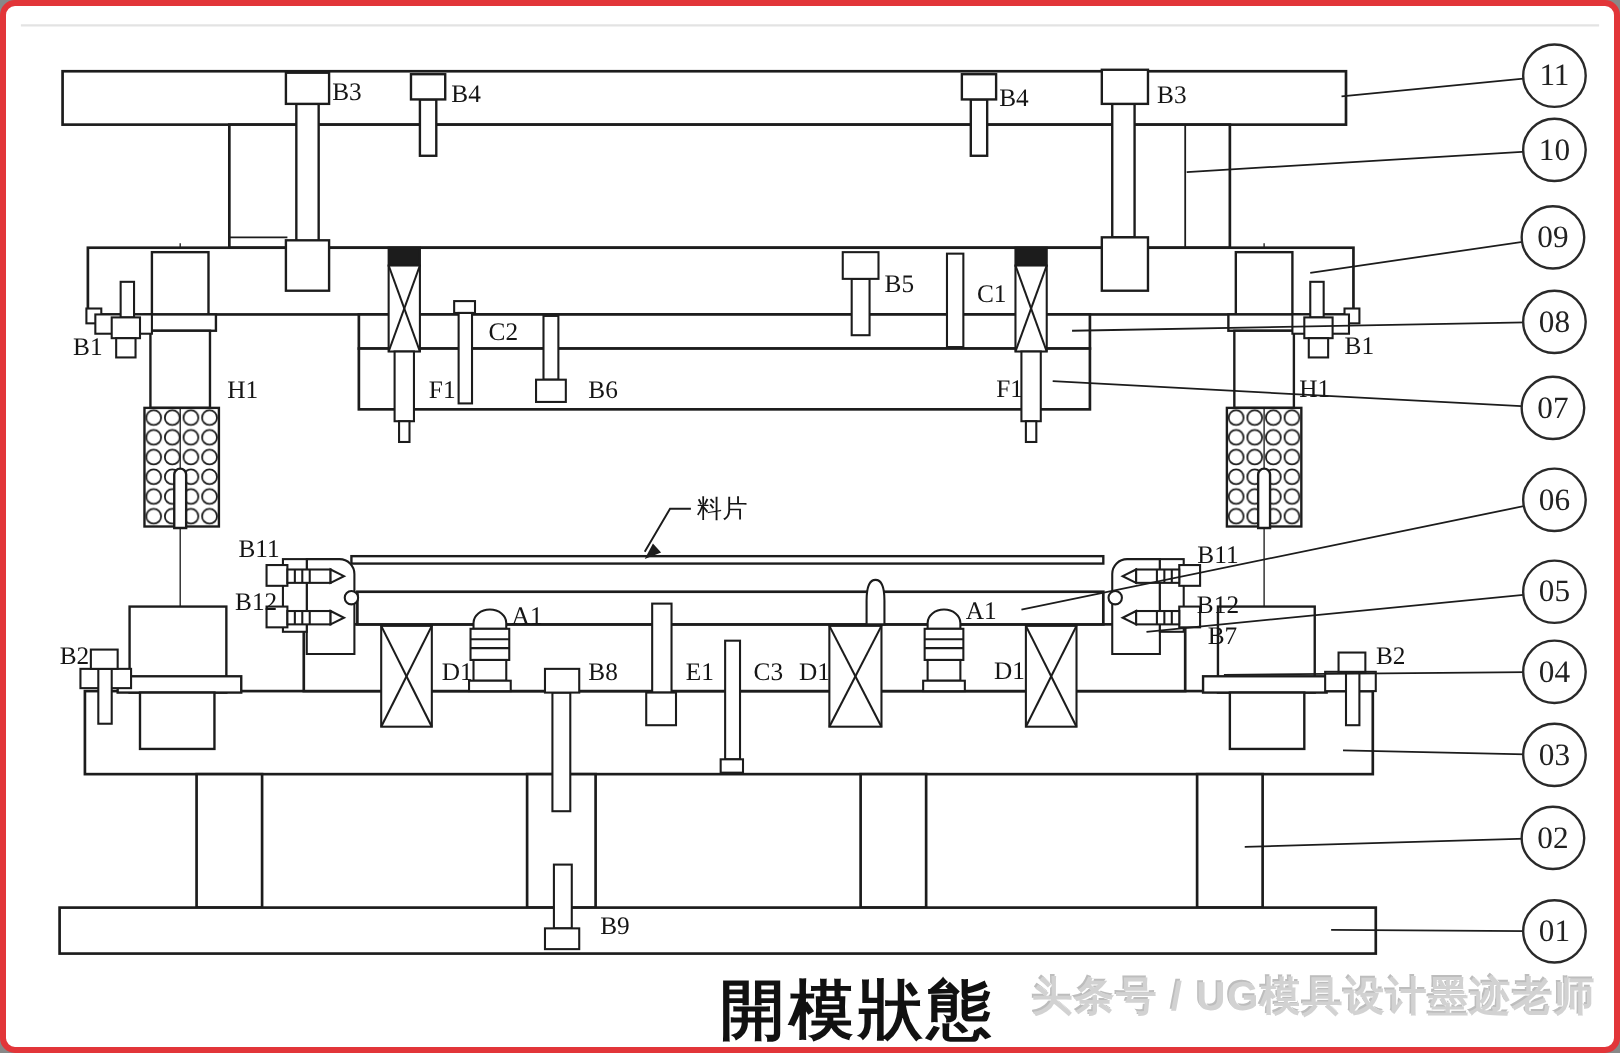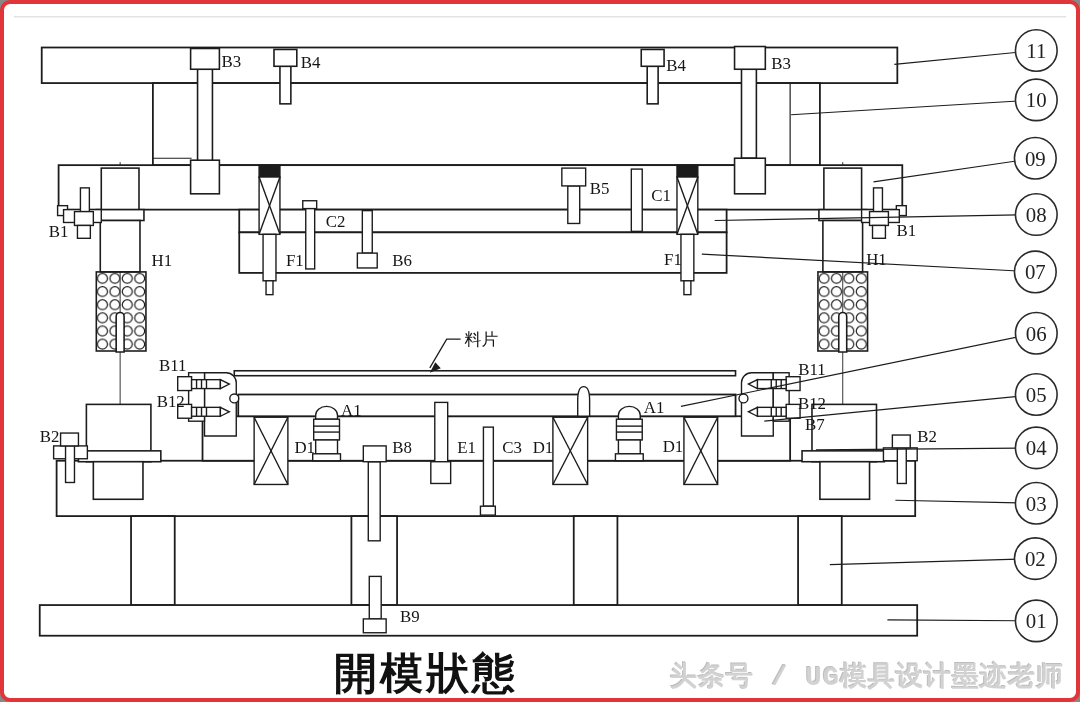--- a/index.html
+++ b/index.html
@@ -6,27 +6,27 @@
   .canvas{
     position:relative;width:1080px;height:702px;box-sizing:border-box;
     background:#ffffff;border:4px solid #e23539;border-radius:10px;overflow:hidden;
     font-family:"Liberation Serif",serif;
   }
   .canvas svg{position:absolute;left:0;top:0;width:100%;height:100%;}
   .plabel{font-family:"Liberation Serif",serif;font-size:17px;fill:#151515;}
   .balloon-num{font-family:"Liberation Serif",serif;font-size:21px;fill:#222;}
   .strip-label{font-family:"Liberation Serif",serif;font-size:17px;fill:#151515;}
   #title{
-    position:absolute;left:330px;top:641px;width:330px;text-align:left;
+    position:absolute;left:330px;top:641px;width:330px;text-align:right;
     font-family:Liberation Mono, monospace;font-size:43px;font-weight:700;
     color:#111;letter-spacing:3px;white-space:nowrap;
   }
   #watermark{
-    position:absolute;right:12px;bottom:4px;
-    font-family:Liberation Mono, monospace;font-size:27px;font-weight:700;
+    position:absolute;right:12px;bottom:16px;
+    font-family:Liberation Sans, sans-serif;font-size:27px;font-weight:700;
     color:#d2d2d2;letter-spacing:1px;white-space:nowrap;
     text-shadow:1px 1px 0 #ffffff,-1px -1px 0 #bdbdbd;
   }
 </style>
 </head>
 <body>
 
 <div class="canvas">
 
 <svg viewBox="0 0 1080 702" preserveAspectRatio="none">

